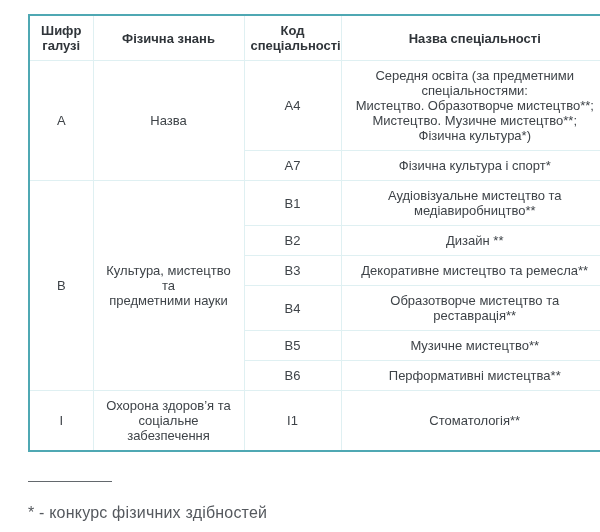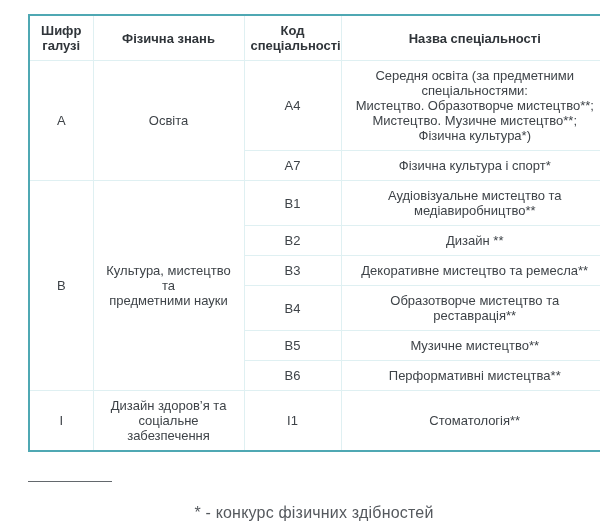--- a/index.html
+++ b/index.html
@@ -33,21 +33,21 @@
     padding: 7px 6px;
     font-size: 13px;
     line-height: 15px;
     color: var(--text);
   }
   .spec-table th {
     font-weight: bold;
     color: var(--header-text);
   }
 
-  .footer-block { margin-top: 29px; text-align: center; }
+  .footer-block { margin-top: 29px; }
   .footnote-divider {
     width: 84px;
     height: 0;
     border-top: 1px solid var(--divider);
   }
   .footnote {
     margin-top: 21px;
     font-size: 16px;
     line-height: 19px;
     letter-spacing: 0.2px;
@@ -72,21 +72,21 @@
 галузі</th>
         <th>Фізична знань</th>
         <th>Код
 спеціальності</th>
         <th>Назва спеціальності</th>
       </tr>
     </thead>
     <tbody>
       <tr>
         <td rowspan="2">A</td>
-        <td rowspan="2">Освіта</td>
+        <td rowspan="2">Назва</td>
         <td>A4</td>
         <td>Середня освіта (за предметними
 спеціальностями:
 Мистецтво. Образотворче мистецтво**;
 Мистецтво. Музичне мистецтво**;
 Фізична культура*)</td>
       </tr>
       <tr>
         <td>A7</td>
         <td>Фізична культура і спорт*</td>
@@ -116,21 +116,21 @@
         <td>B5</td>
         <td>Музичне мистецтво**</td>
       </tr>
       <tr>
         <td>B6</td>
         <td>Перформативні мистецтва**</td>
       </tr>
 
       <tr>
         <td>I</td>
-        <td>Дизайн здоров’я та
+        <td>Охорона здоров’я та
 соціальне
 забезпечення</td>
         <td>I1</td>
         <td>Стоматологія**</td>
       </tr>
     </tbody>
   </table>
 
   <div class="footer-block">
     <div class="footnote-divider"></div>

